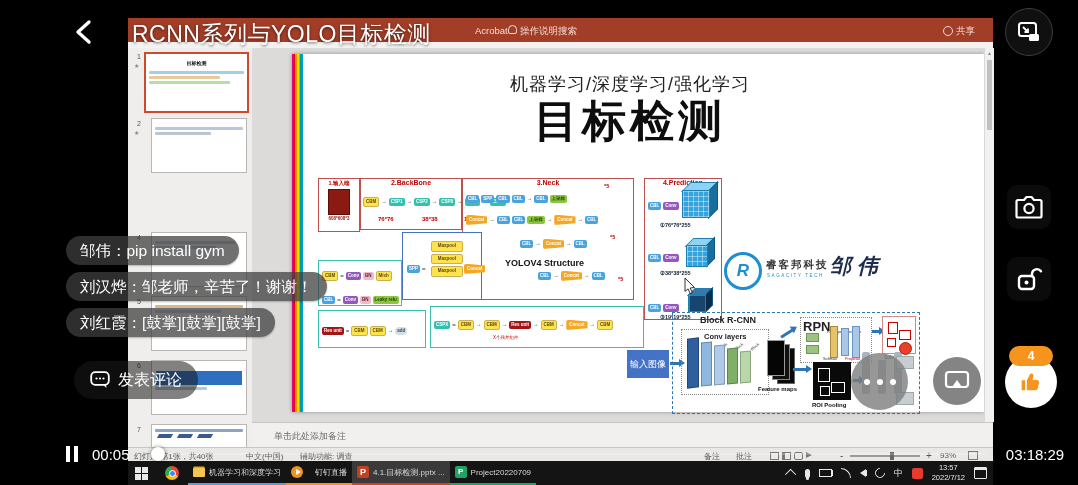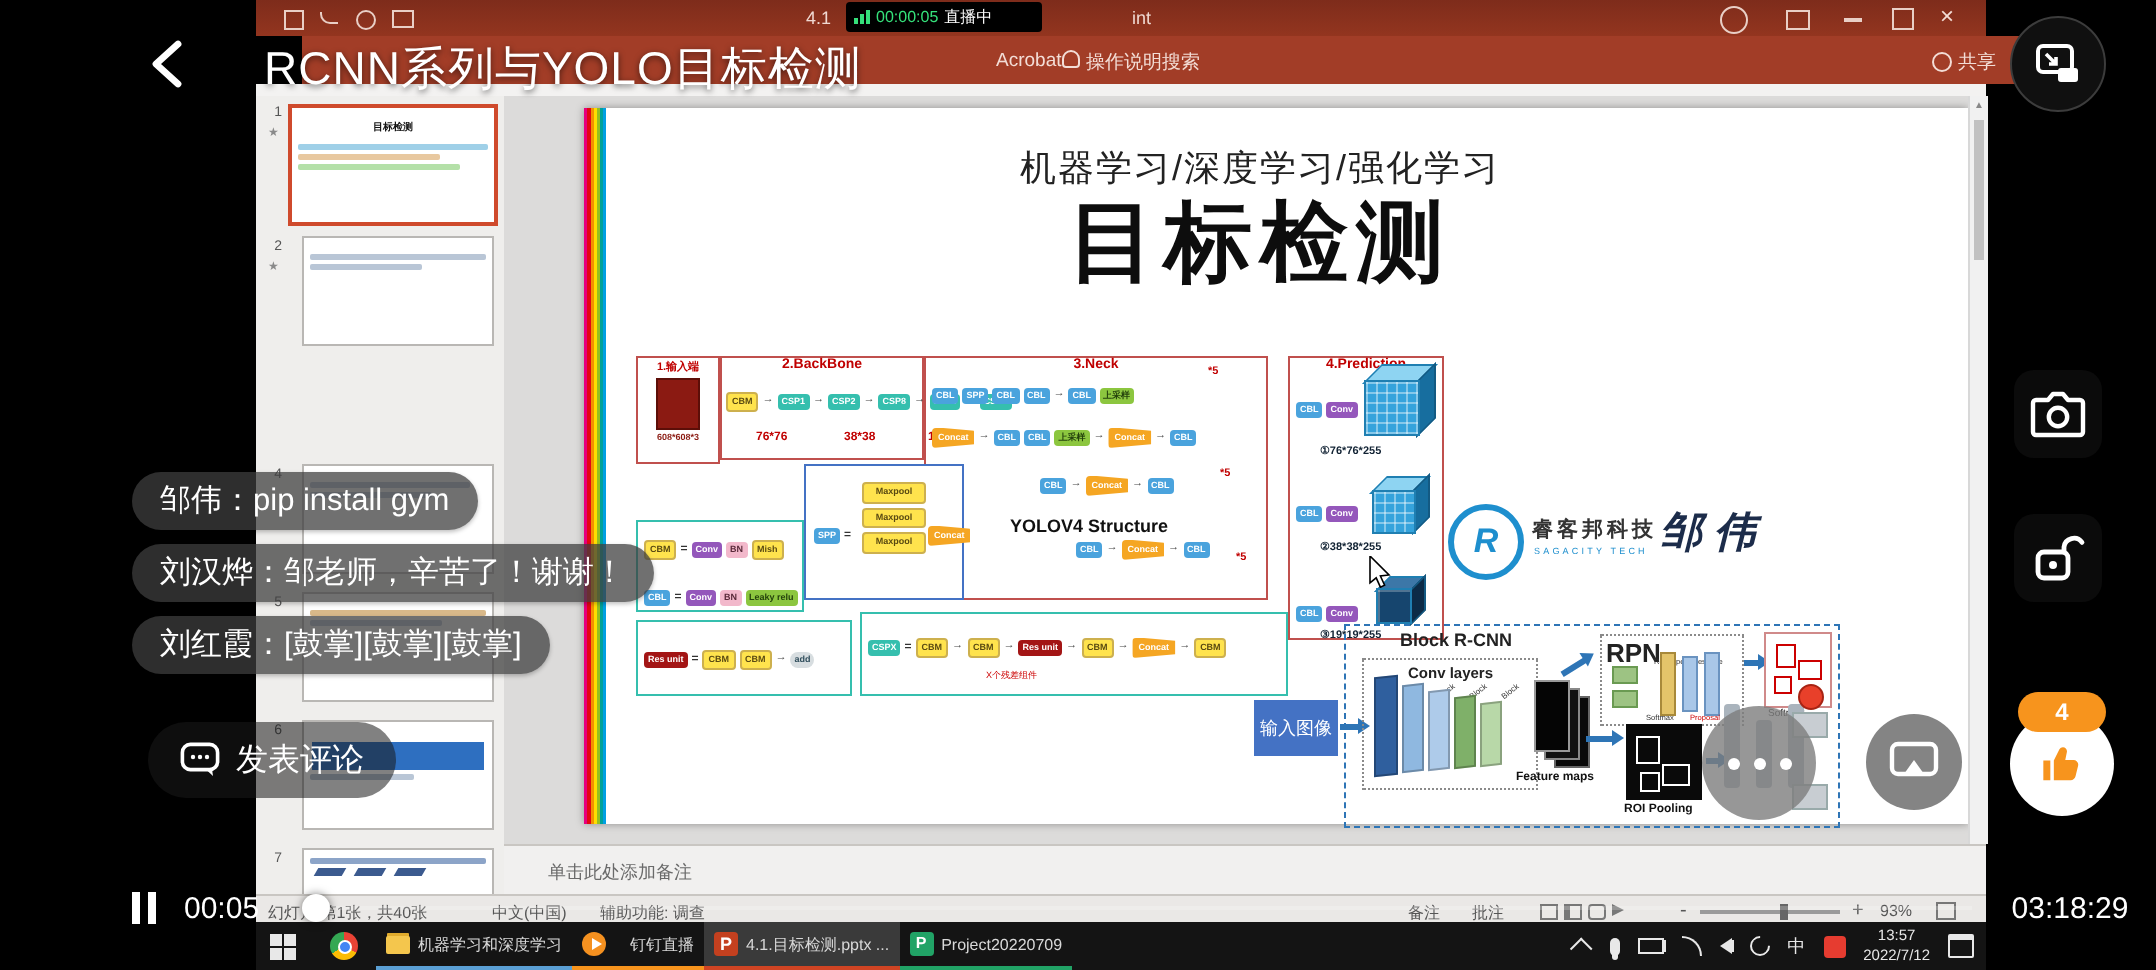--- a/index.html
+++ b/index.html
@@ -76,47 +76,22 @@
   .dotrow{display:flex;gap:7px;}
   .dotrow i{width:6px;height:6px;border-radius:50%;background:#fff;}
   .badge{background:#f7941d;border-radius:10px;color:#fff;font-weight:bold;font-size:12px;
          display:flex;align-items:center;justify-content:center;}
 </style>
 </head>
 <body>
 
 <div id="stage">
 
-  <div class="abs titlebar" style="left:128px;top:0;width:865px;height:18px;">
-
-    <div class="abs" style="left:14px;top:5px;width:8px;height:8px;border:1.4px solid #e9cfc6;"></div>
-    <div class="abs" style="left:32px;top:6px;width:8px;height:5px;border-bottom:1.6px solid #e9cfc6;border-left:1.6px solid #e9cfc6;border-radius:0 0 0 5px;"></div>
-    <div class="abs" style="left:50px;top:5px;width:8px;height:8px;border:1.4px solid #e9cfc6;border-radius:50%;"></div>
-    <div class="abs" style="left:68px;top:5px;width:9px;height:7px;border:1.4px solid #e9cfc6;"></div>
-
-    <div class="abs" style="left:275px;top:4px;color:#f0d9d2;font-size:9px;">4.1</div>
-    <div class="abs" style="left:295px;top:1px;width:90px;height:15px;background:#000;border-radius:2px;display:flex;align-items:center;gap:3px;padding:0 4px;">
-      <span style="display:inline-flex;align-items:flex-end;gap:1px;">
-        <i style="width:2px;height:3px;background:#35e07a;"></i>
-          <i style="width:2px;height:5px;background:#35e07a;"></i>
-          <i style="width:2px;height:7px;background:#35e07a;"></i>
-      </span>
-      <span style="color:#35e07a;font-size:8px;">00:00:05</span>
-      <span style="color:#fff;font-size:8px;">直播中</span>
-    </div>
-    <div class="abs" style="left:438px;top:4px;color:#f0d9d2;font-size:9px;">int</div>
-
-    <div class="abs" style="left:732px;top:3px;width:12px;height:12px;border-radius:50%;border:1.2px solid #e9cfc6;"></div>
-    <div class="abs" style="left:765px;top:5px;width:10px;height:8px;border:1.2px solid #e9cfc6;"></div>
-    <div class="abs" style="left:794px;top:9px;width:9px;height:2px;background:#e9cfc6;"></div>
-    <div class="abs" style="left:818px;top:4px;width:9px;height:9px;border:1.2px solid #e9cfc6;"></div>
-    <div class="abs" style="left:842px;top:1px;color:#f3ddd6;font-size:12px;">×</div>
-  </div>
-
-  <div class="abs ribbon" style="left:128px;top:18px;width:865px;height:24px;margin-left:23px;">
+
+  <div class="abs ribbon" style="left:128px;top:18px;width:865px;height:24px;">
     <div class="abs rb-txt" style="left:347px;top:7px;">Acrobat</div>
     <div class="abs" style="left:380px;top:7px;width:7px;height:7px;border:1.2px solid #f3ddd6;border-radius:50% 50% 2px 2px;"></div>
     <div class="abs rb-txt" style="left:392px;top:7px;">操作说明搜索</div>
     <div class="abs" style="left:815px;top:8px;width:8px;height:8px;border:1.2px solid #f3ddd6;border-radius:50%;"></div>
     <div class="abs rb-txt" style="left:828px;top:7px;">共享</div>
   </div>
   <div class="abs" style="left:128px;top:42px;width:865px;height:6px;background:#f3f2f1;"></div>
 
   <div class="abs panel" style="left:128px;top:48px;width:124px;height:399px;">
     <div class="abs tnum" style="left:4px;top:5px;">1</div>

